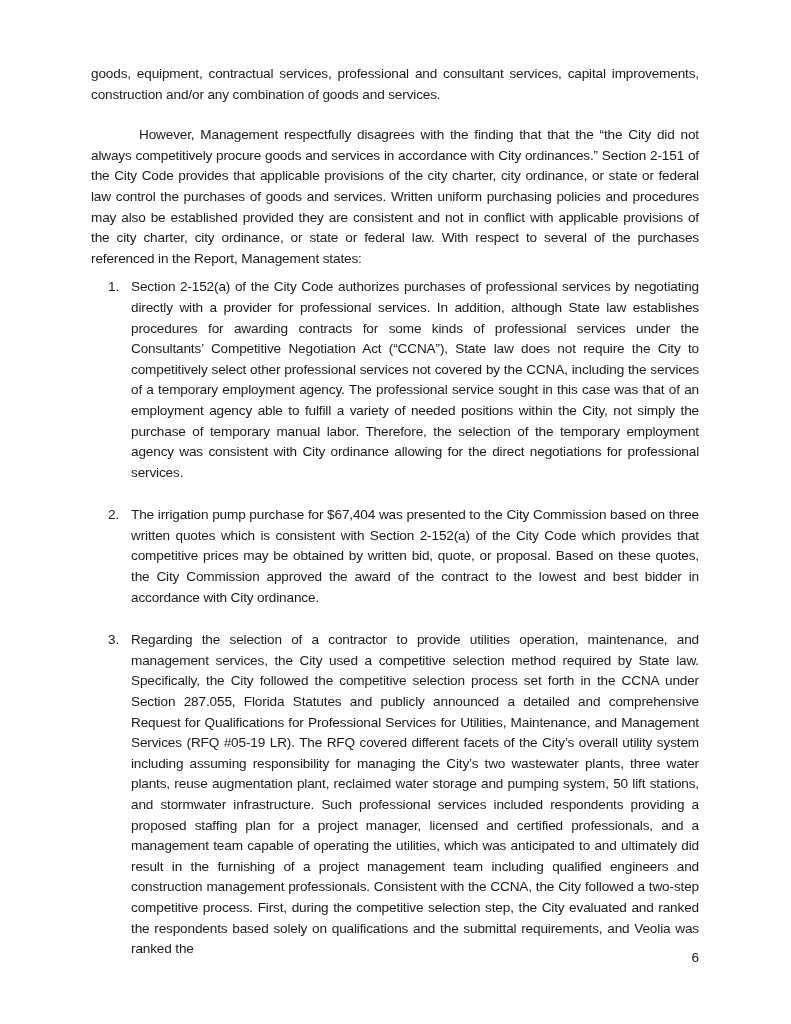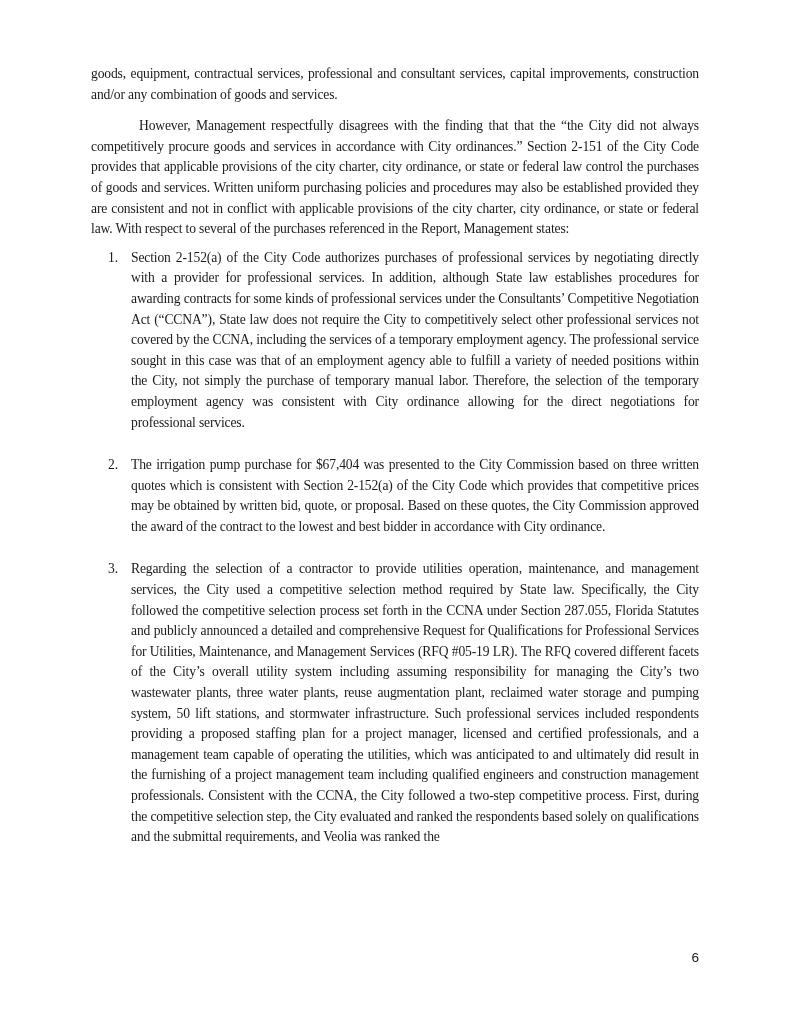--- a/index.html
+++ b/index.html
@@ -13,32 +13,31 @@
       position: relative;
       overflow: hidden;
       font-family: "Liberation Sans", sans-serif;
       color: #1a1a1a;
     }
     .page {
       position: absolute;
       left: 91px;
       top: 64px;
       width: 608px;
-      font-family: Liberation Serif, serif;
     }
     .para {
       font-size: 13.6px;
       line-height: 20.6px;
       text-align: justify;
       margin: 0;
       letter-spacing: -0.15px;
     }
     .para.indent {
       text-indent: 48px;
-      margin-top: 11px;
+      margin-top: 20px;
     }
     .list {
       list-style: none;
       margin: 8px 0 0 0;
       padding: 0;
     }
     .list-item {
       position: relative;
       padding-left: 40px;
       margin-bottom: 22px;

